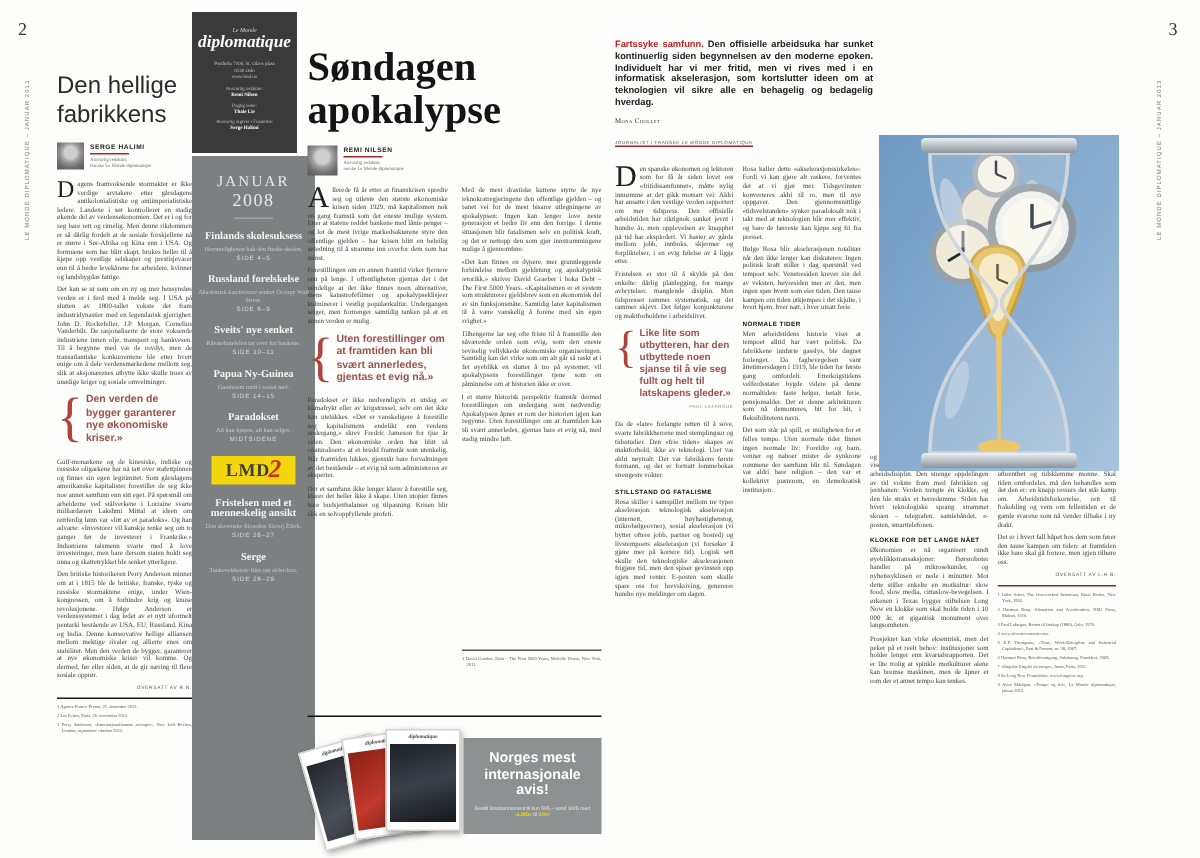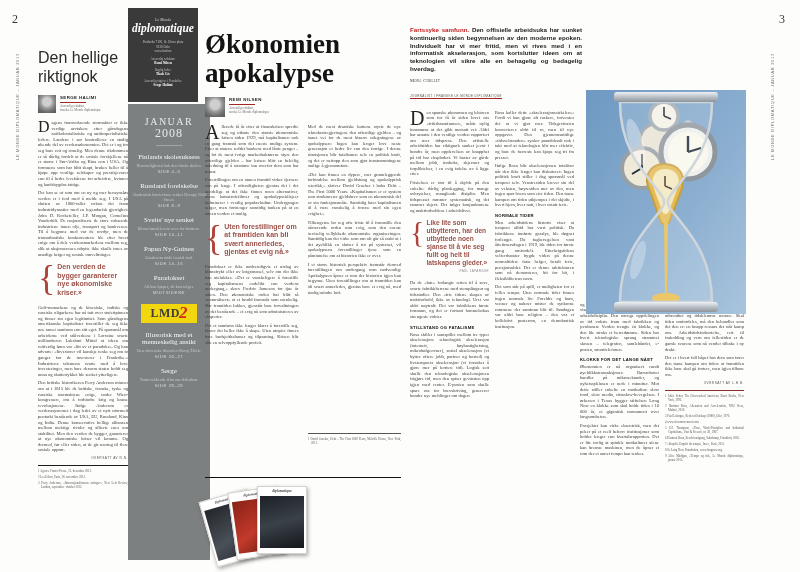--- a/index.html
+++ b/index.html
@@ -47,21 +47,21 @@
   .mh-line{font-size:3.3px;line-height:4.6px;color:#c6c6c6;}
   .mh-staff{margin-top:3px;}
   .mh-role{font-size:3.2px;color:#bdbdbd;}
   .mh-name{font-size:3.4px;font-weight:bold;color:#fff;}
   #contents{left:128px;top:104px;width:82px;height:456px;background:#7c8081;color:#fff;
         text-align:center;padding-top:13px;box-sizing:border-box;overflow:hidden;}
   .toc-month{font-size:10px;letter-spacing:1.5px;color:#e9ebeb;line-height:10px;}
   .toc-year{font-size:12px;letter-spacing:1px;color:#e9ebeb;line-height:13px;}
   .toc-div{width:26px;height:1px;background:#a2a6a6;margin:5px auto 8px auto;}
   .toc-item{margin-bottom:8.5px;padding:0 4px;}
-  .toc-title{font-weight:normal;font-size:7px;line-height:7.4px;color:#f5f6f6;}
+  .toc-title{font-weight:bold;font-size:7px;line-height:7.4px;color:#f5f6f6;}
   .toc-sub{font-size:4.2px;line-height:5px;color:#c6caca;margin-top:1.5px;}
   .toc-ref{font-size:4.2px;letter-spacing:.6px;color:#d9dcdc;margin-top:1.5px;
         font-family:"Liberation Sans",sans-serif;}
   #lmd2{width:56px;height:19px;background:#f2d70e;margin:2px auto 9px auto;display:flex;
         align-items:center;justify-content:center;}
   #lmd2 .l{font-weight:bold;font-size:12px;color:#3d3d3d;letter-spacing:.5px;}
   #lmd2 .n{font-size:17px;font-style:italic;color:#d42a1e;font-weight:bold;margin-left:-1px;}
   
   #center-article{left:205px;top:30px;width:196px;}
   #center-article h1{font-size:27px;line-height:29px;font-weight:bold;color:#141414;margin:0 0 9px 0;}
@@ -104,21 +104,21 @@
 </style>
 </head>
 <body>
 
 <div class="abs pagenum" style="left:12px;top:12px;">2</div>
 <div class="abs edge" style="left:15px;top:40px;">LE MONDE DIPLOMATIQUE – JANUAR 2013</div>
 <div class="abs pagenum" style="left:779px;top:12px;">3</div>
 <div class="abs edge" style="left:770px;top:40px;">LE MONDE DIPLOMATIQUE – JANUAR 2013</div>
 
 <div id="left-article" class="abs">
-  <h2>Den hellige riktignok</h2>
+  <h2>Den hellige fabrikkens</h2>
   <div class="byline">
     <div class="photo"></div>
     <div>
       <div class="bl-name">Serge Halimi</div>
       <div class="bl-rule"></div>
       <div class="bl-role">Ansvarlig redaktør,</div>
       <div class="bl-role">franske Le Monde diplomatique</div>
     </div>
   </div>
   <div class="body-text has-dropcap">
@@ -195,34 +195,34 @@
       <div class="toc-sub">Alt kan kjøpes, alt kan selges.</div>
       <div class="toc-ref">MIDTSIDENE</div>
     </div>
     </div>
   <div id="lmd2">
     <span class="l">LMD</span>
     <span class="n">2</span>
   </div>
   <div>
       <div class="toc-item">
-      <div class="toc-title">Illusorisk med et menneskelig ansikt</div>
+      <div class="toc-title">Fristelsen med et menneskelig ansikt</div>
       <div class="toc-sub">Den slovenske filosofen Slavoj Žižek.</div>
       <div class="toc-ref">SIDE 26–27</div>
     </div>
       <div class="toc-item">
       <div class="toc-title">Serge</div>
       <div class="toc-sub">Tankevekkende film om alderdom.</div>
       <div class="toc-ref">SIDE 28–29</div>
     </div>
     </div>
 </div>
 
 <div id="center-article" class="abs">
-  <h1>Økonomien apokalypse</h1>
+  <h1>Søndagen apokalypse</h1>
   <div class="byline">
     <div class="photo big"></div>
     <div>
       <div class="bl-name">Remi Nilsen</div>
       <div class="bl-rule"></div>
       <div class="bl-role">Ansvarlig redaktør,</div>
       <div class="bl-role">norske Le Monde diplomatique</div>
     </div>
   </div>
   <div class="cols">
@@ -262,20 +262,26 @@
     <div class="ttl">diplomatique</div>
     <div class="img" style="background:linear-gradient(160deg,#23262b,#4a5058 60%,#2c3036);"></div>
   </div>
   <div class="cover" style="left:27px;top:5px;transform:rotate(-8deg);">
     <div class="ttl">diplomatique</div>
     <div class="img" style="background:linear-gradient(150deg,#8a2117,#c23a2b 55%,#6e1a12);"></div>
   </div>
   <div class="cover" style="left:52px;top:2px;">
     <div class="ttl">diplomatique</div>
     <div class="img" style="background:linear-gradient(165deg,#1d2127,#3a4148 50%,#14171c);"></div>
+  </div>
+  <div id="adbox">
+    <div class="ad-line">Norges mest</div>
+    <div class="ad-line">internasjonale</div>
+    <div class="ad-line">avis!</div>
+    <div class="ad-sub"><span>Bestill årsabonnement til kun 595,– send SMS med </span><span class="hl">«LMD»</span><span> til </span><span class="hl">2090</span></div>
   </div>
 </div>
 
 <div id="right-article" class="abs">
   <div id="standfirst">
     <span class="kicker">Fartssyke samfunn.</span><span> Den offisielle arbeidsuka har sunket kontinuerlig siden begynnelsen av den moderne epoken. Individuelt har vi mer fritid, men vi rives med i en informatisk akselerasjon, som kortslutter ideen om at teknologien vil sikre alle en behagelig og bedagelig hverdag.</span>
   </div>
   <div class="rbyline">
     <div class="rb-name">Mona Chollet</div>
     <div class="rb-role">Journalist i franske Le Monde diplomatique</div>

